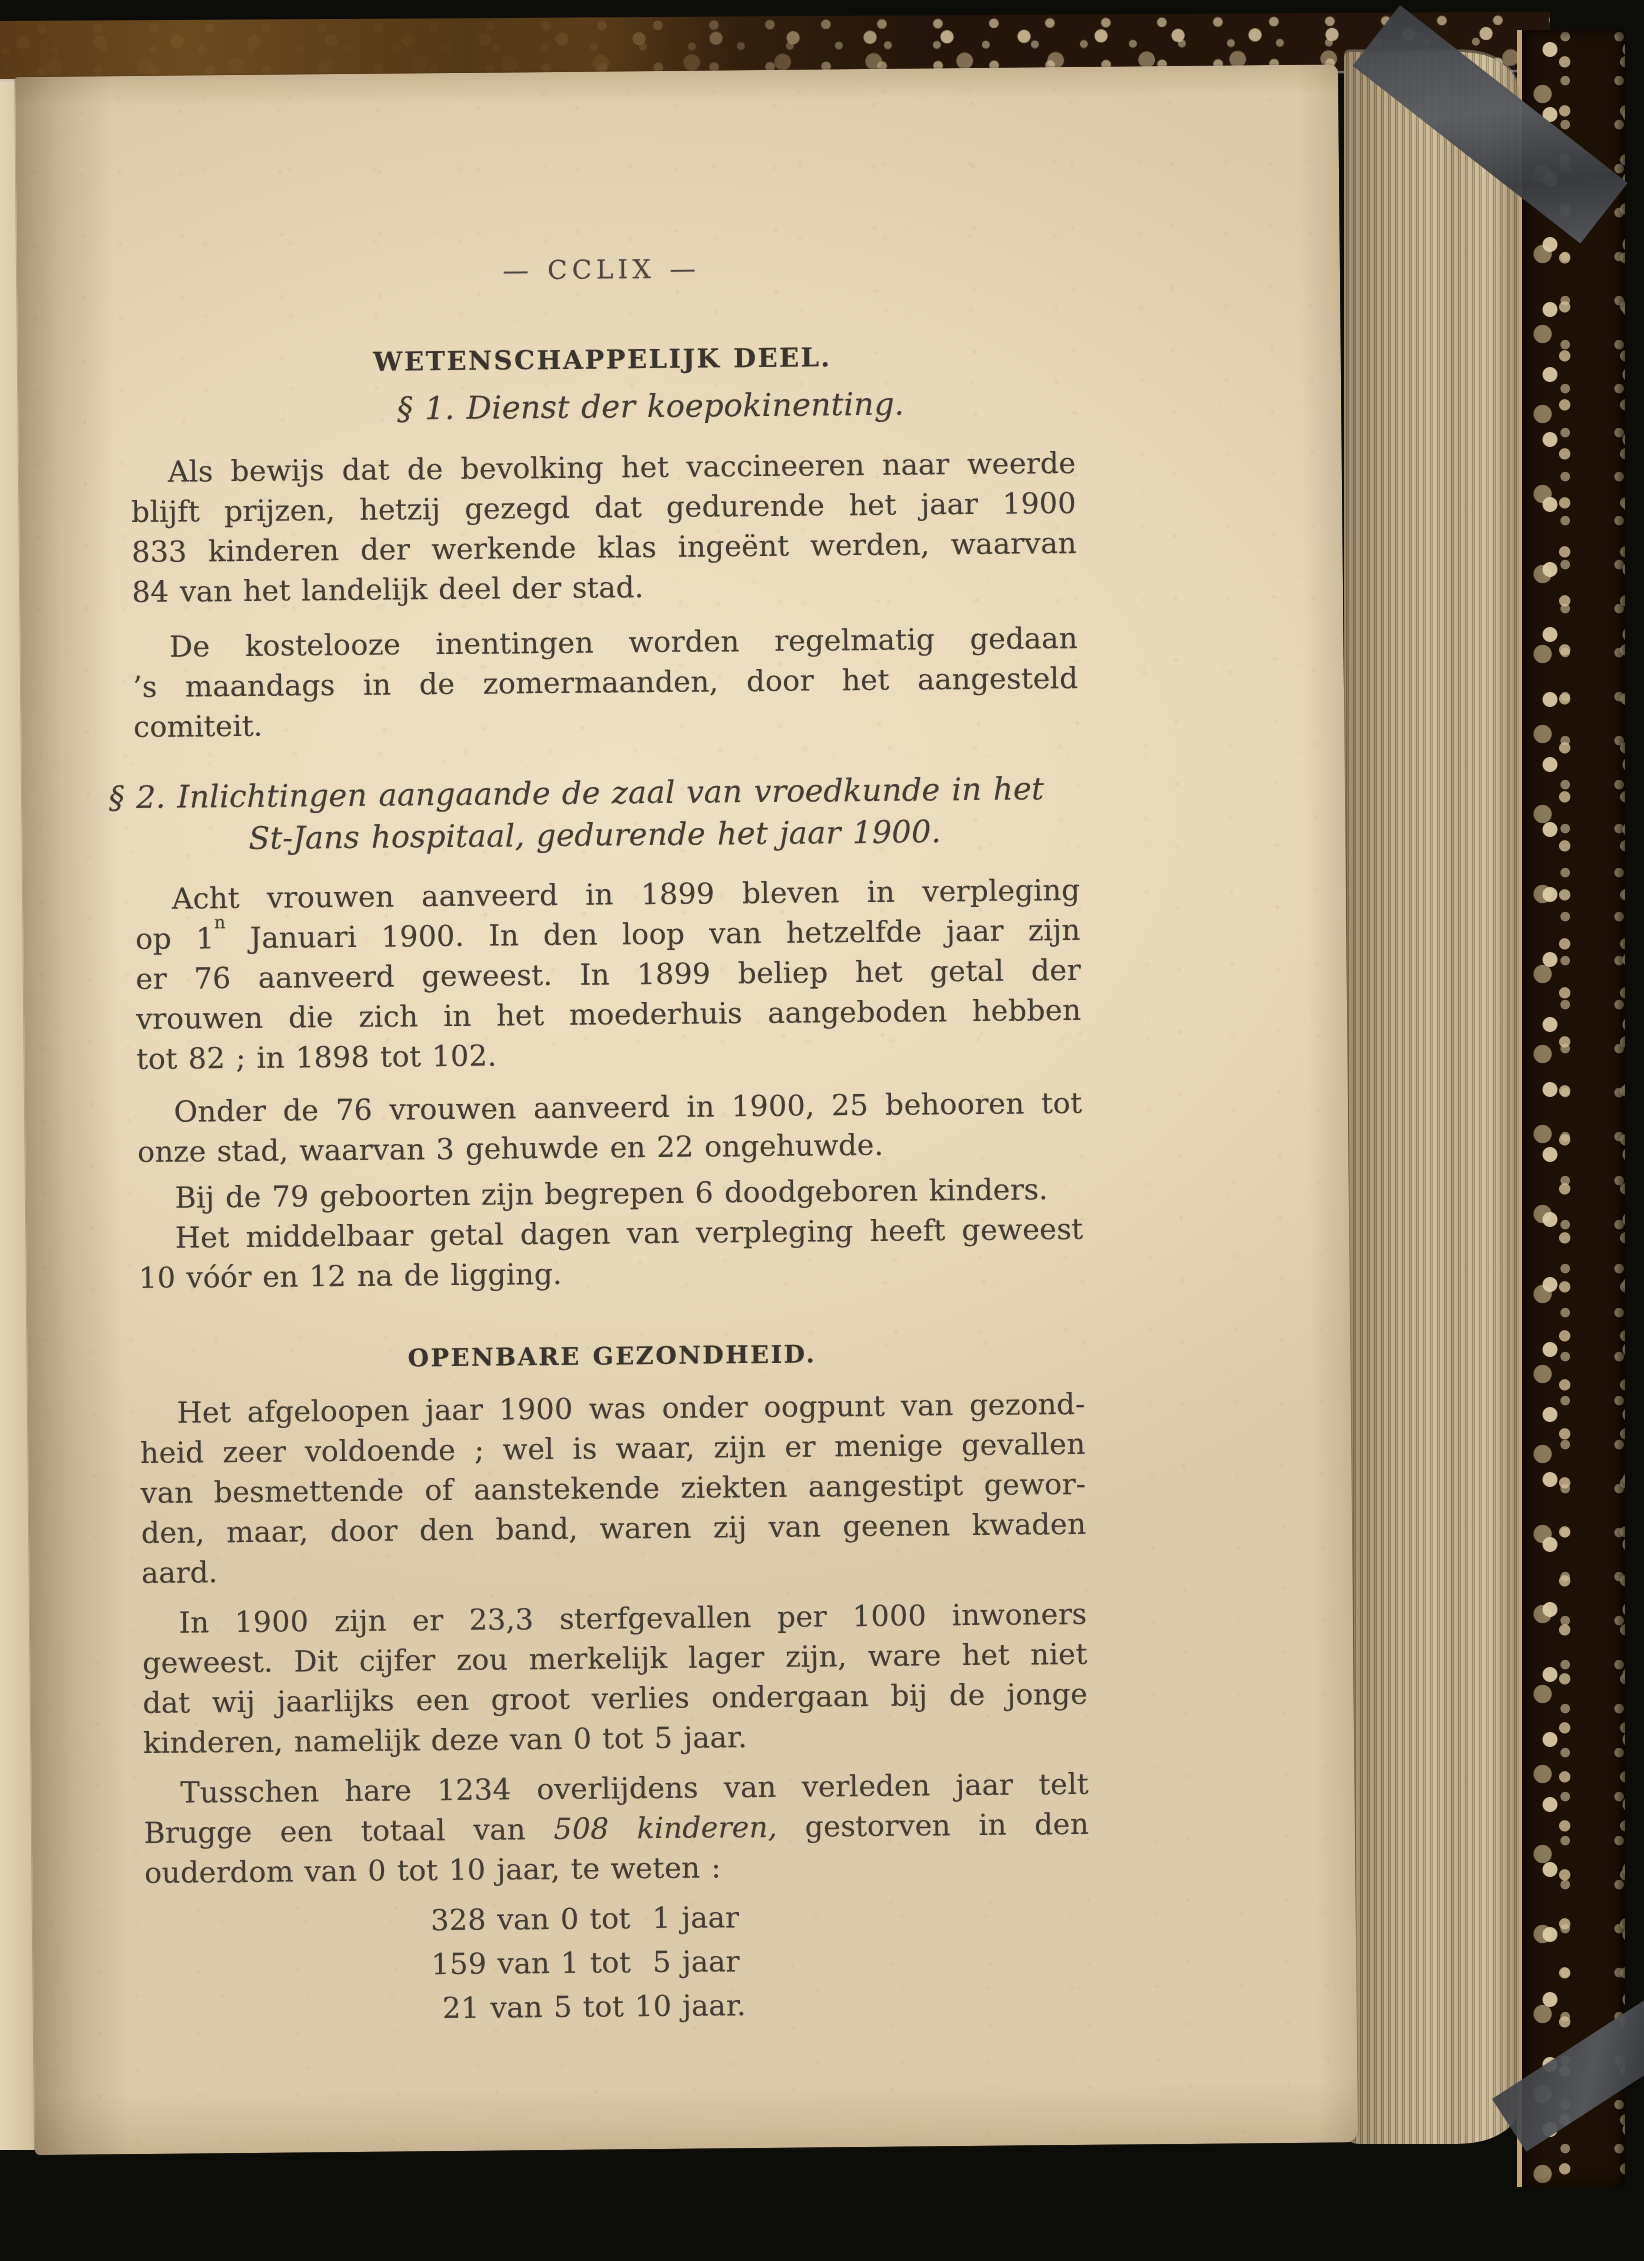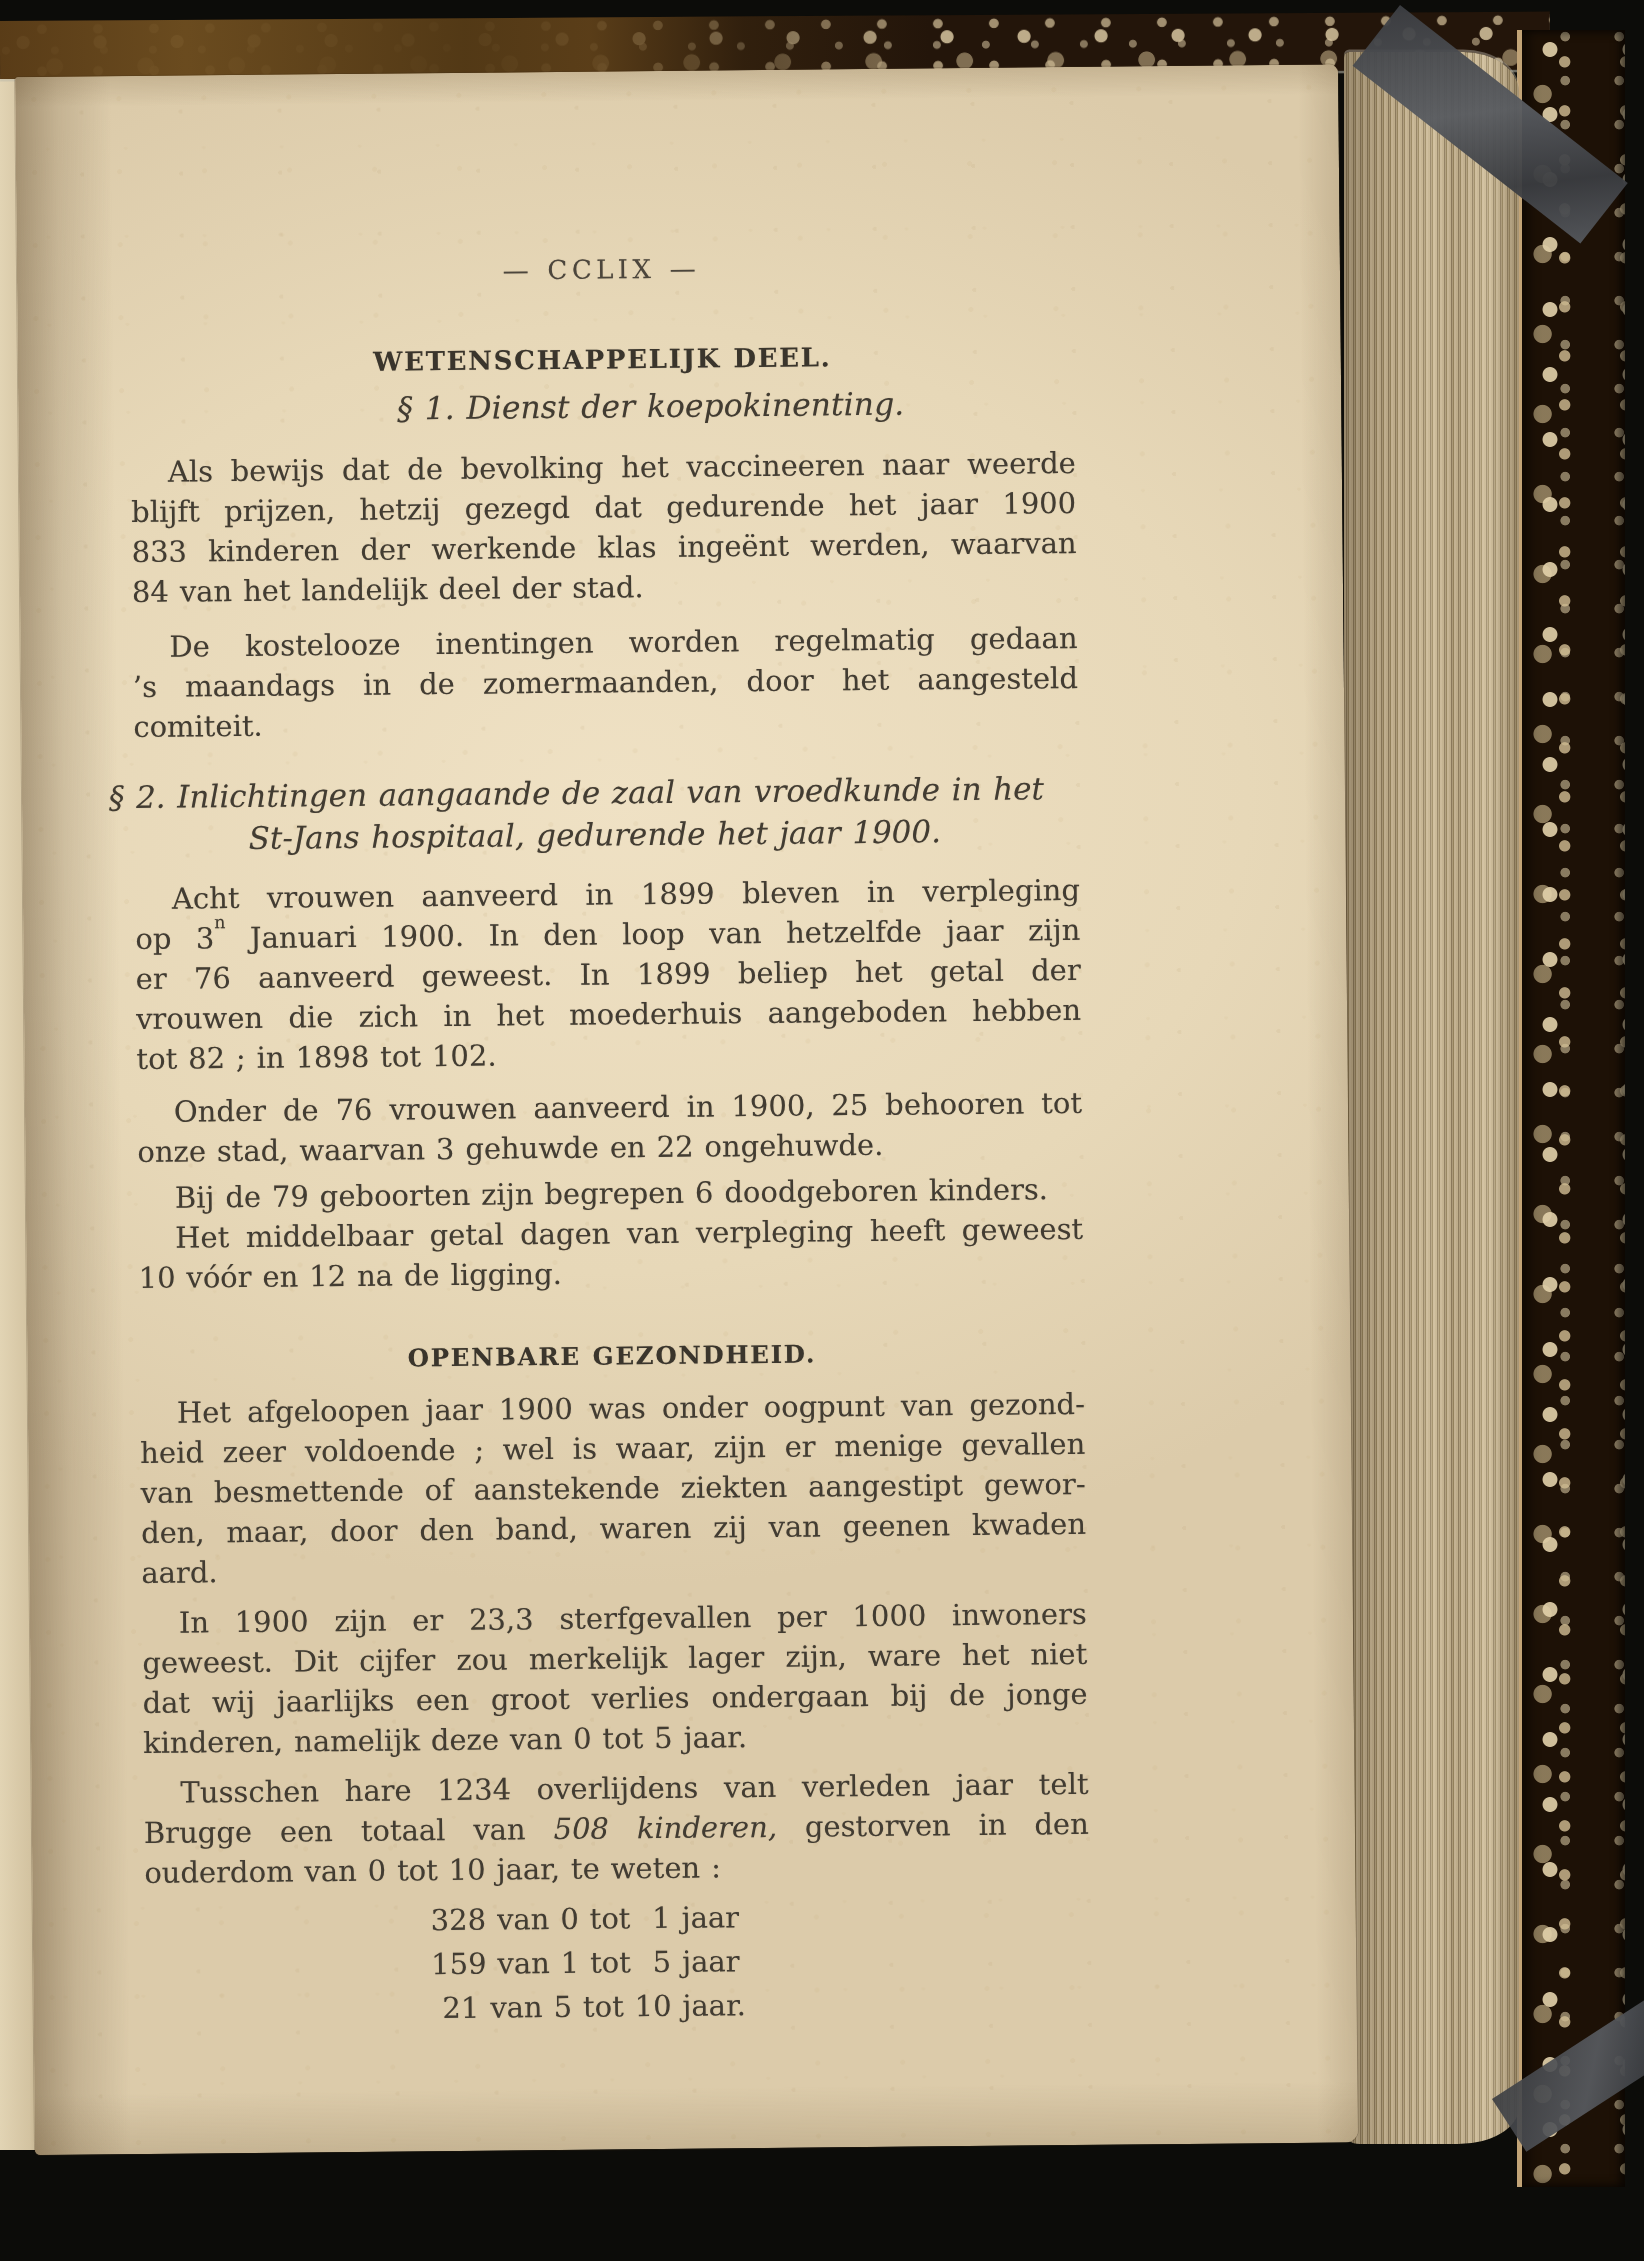--- a/index.html
+++ b/index.html
@@ -141,21 +141,21 @@
       <div class="ln">comiteit.</div>
     </div>
 
     <div class="blk h-s2">
       <div class="ln">§ 2. Inlichtingen aangaande de zaal van vroedkunde in het</div>
       <div class="ln c">St-Jans hospitaal, gedurende het jaar 1900.</div>
     </div>
 
     <div class="blk p3">
       <div class="ln jl ind">Acht vrouwen aanveerd in 1899 bleven in verpleging</div>
-      <div class="ln jl"><span>op 3</span><sup>n</sup><span> Januari 1900. In den loop van hetzelfde jaar zijn</span></div>
+      <div class="ln jl"><span>op 1</span><sup>n</sup><span> Januari 1900. In den loop van hetzelfde jaar zijn</span></div>
       <div class="ln jl">er 76 aanveerd geweest. In 1899 beliep het getal der</div>
       <div class="ln jl">vrouwen die zich in het moederhuis aangeboden hebben</div>
       <div class="ln">tot 82 ; in 1898 tot 102.</div>
     </div>
 
     <div class="blk p4">
       <div class="ln jl ind">Onder de 76 vrouwen aanveerd in 1900, 25 behooren tot</div>
       <div class="ln">onze stad, waarvan 3 gehuwde en 22 ongehuwde.</div>
     </div>
 

